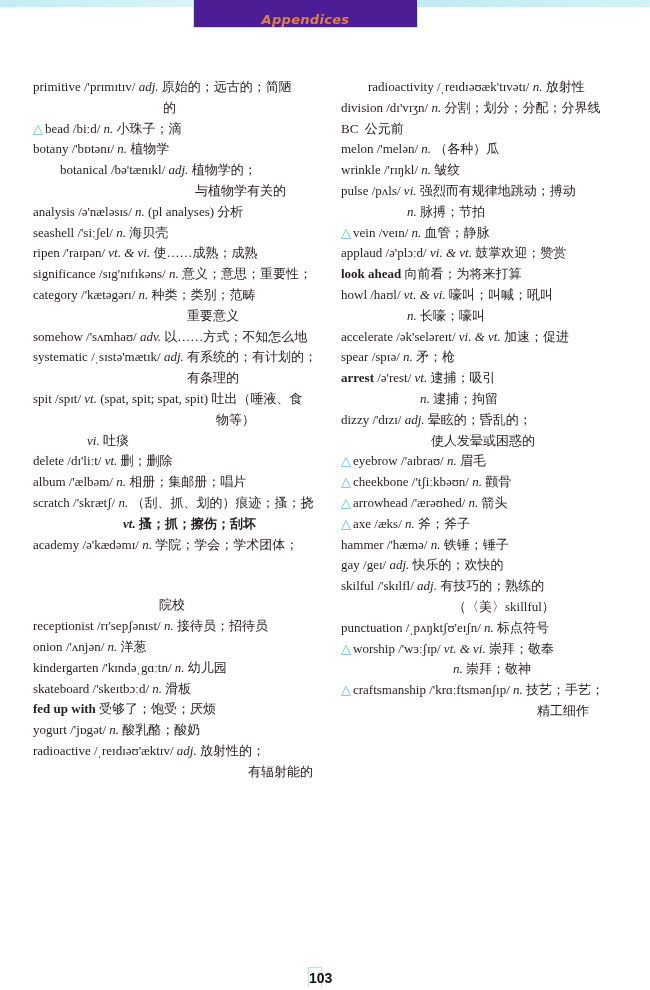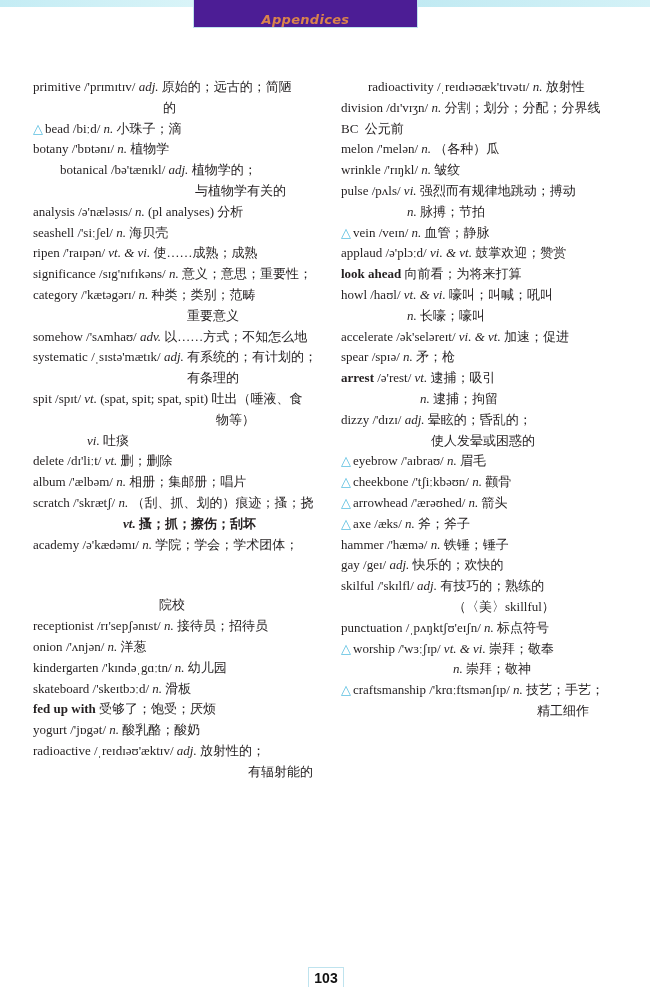--- a/index.html
+++ b/index.html
@@ -25,21 +25,21 @@
   }
   .col { position: absolute; top: 77px; font-size: 13px; line-height: 20.8px; }
   .col-left { left: 33px; width: 280px; }
   .col-right { left: 341px; width: 285px; }
   .line { white-space: nowrap; height: 20.8px; }
   .hw { }
   .bold { font-weight: bold; }
   .it { font-style: italic; }
   .tri { color: #5bbfe0; font-family: "DejaVu Sans", sans-serif; font-size: 13px; margin-right: 2px; }
   .page-num {
-    position: absolute; left: 308px; top: 967px; width: 36px; height: 20px;
+    position: absolute; left: 308px; top: 967px; width: 14px; height: 20px;
     border: 1px solid #bfe3ee; border-bottom: none; box-sizing: border-box;
     font-family: "Liberation Sans", sans-serif; font-weight: bold; font-size: 14px;
     text-align: center; line-height: 20px; color: #111;
   }
 </style>
 </head>
 <body>
 
 <div class="header-band"></div>
 <div class="header-tab">

